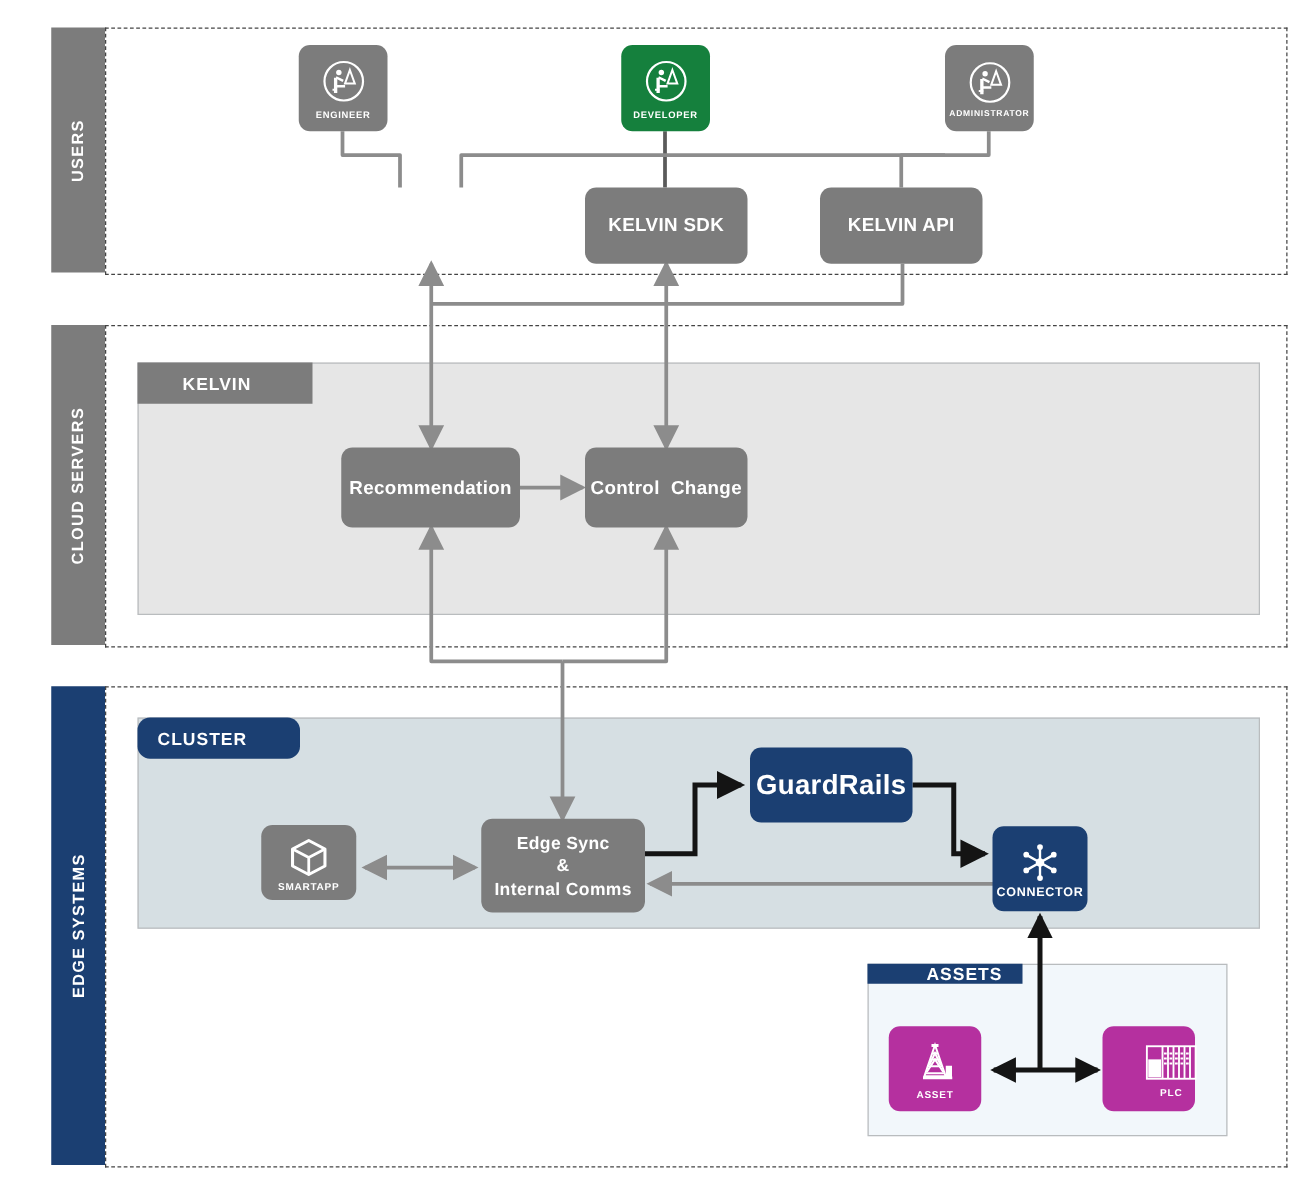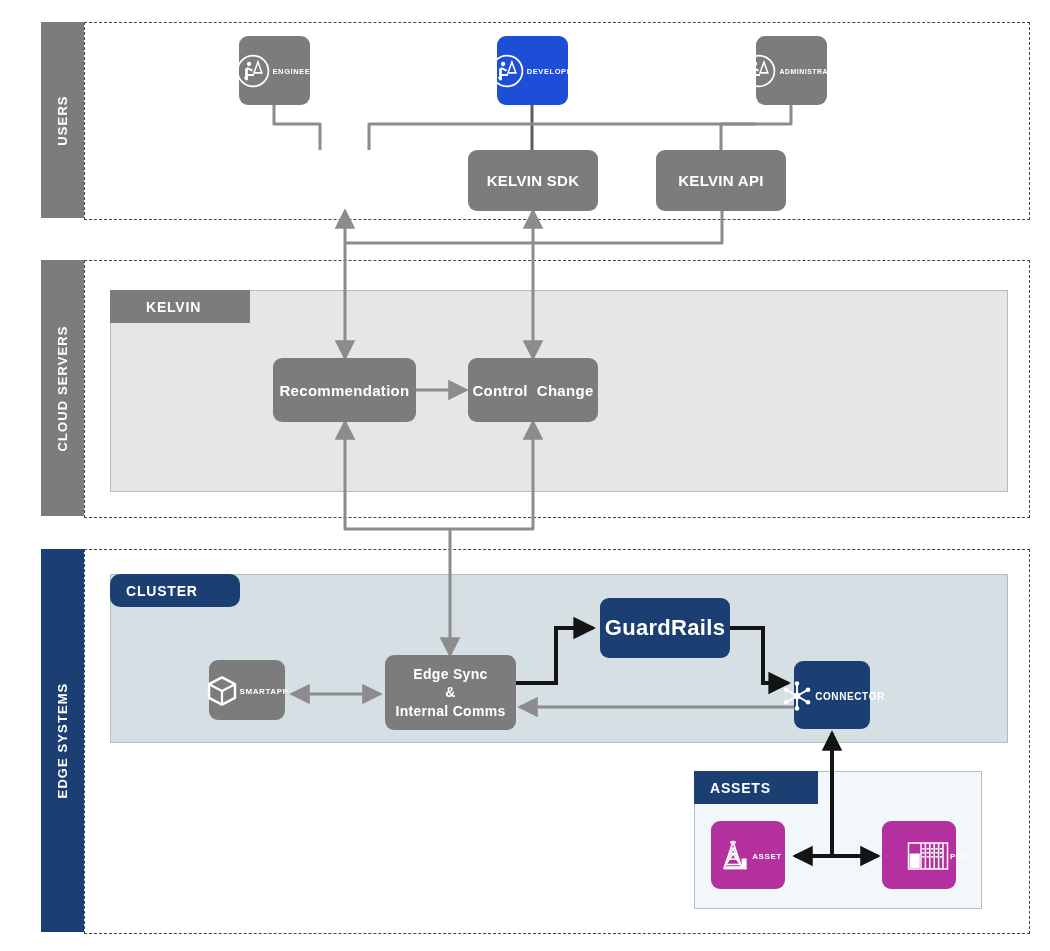--- a/index.html
+++ b/index.html
@@ -19,21 +19,21 @@
   .group-tab{position:absolute;display:flex;align-items:center;
              padding:0 16px;color:#fff;font-weight:bold;font-size:14px;letter-spacing:.8px;}
 
   
   .node{position:absolute;display:flex;align-items:center;justify-content:center;
         text-align:center;color:#ffffff;font-weight:bold;box-sizing:border-box;}
   .node.rect{border-radius:9px;background:#7c7c7c;font-size:15px;letter-spacing:.3px;}
   .node.rect.navy{background:#1b3f72;}
   .node.multiline{line-height:1.32;}
 
-  .icon-node{position:absolute;border-radius:9px;display:flex;flex-direction:row;
+  .icon-node{position:absolute;border-radius:9px;display:flex;flex-direction:column;
              align-items:center;justify-content:center;box-sizing:border-box;}
   .icon-node .glyph{display:flex;align-items:center;justify-content:center;}
   .icon-node .cap{color:#fff;font-weight:bold;letter-spacing:.6px;margin-top:2px;}
 
   
   #wires{position:absolute;left:0;top:0;width:1050px;height:951px;pointer-events:none;}
 </style>
 </head>
 <body>
 
@@ -58,21 +58,21 @@
   <div class="group-tab" style="left:110px;top:290px;width:88px;height:33px;background:#7c7c7c;padding-left:36px;">
     <span>KELVIN</span>
   </div>
 
   <div class="group" style="left:110px;top:574px;width:896px;height:167px;background:#d6dfe3;"></div>
   <div class="group-tab" style="left:110px;top:574px;width:98px;height:33px;background:#1b3f72;border-radius:10px;">
     <span>CLUSTER</span>
   </div>
 
   <div class="group" style="left:694px;top:771px;width:286px;height:136px;background:#f2f7fb;"></div>
-  <div class="group-tab" style="left:694px;top:771px;width:92px;height:33px;background:#1b3f72;">
+  <div class="group-tab" style="left:694px;top:771px;width:92px;height:16px;background:#1b3f72;justify-content:flex-end;">
     <span>ASSETS</span>
   </div>
 
   <svg id="wires" viewBox="0 0 1050 951" xmlns="http://www.w3.org/2000/svg">
     <defs>
       <marker id="ahG" viewBox="0 0 12 12" refX="9.5" refY="6" markerWidth="7.5" markerHeight="7.5" orient="auto-start-reverse">
           <path d="M0,0.5 L11,6 L0,11.5 z" fill="#8c8c8c"></path>
         </marker>
       <marker id="ahGs" viewBox="0 0 12 12" refX="9.5" refY="6" markerWidth="7.5" markerHeight="7.5" orient="auto-start-reverse">
           <path d="M0,0.5 L11,6 L0,11.5 z" fill="#8c8c8c"></path>
@@ -133,21 +133,21 @@
         <circle cx="19.3" cy="15.6" r="2.6" fill="#fff"></circle>
         <path d="M14.6 20.6 h3.2 v7.0 h7.5 v2.4 h-7.5 v5.2 h-3.2 z" fill="#fff"></path>
         <path d="M13.2 31.2 h4.3 v1.9 h-4.3 z" fill="#fff"></path>
         <path d="M17.0 19.2 L24.0 22.6 l-1.1 2.1 l-6.6 -3.3 z" fill="#fff"></path>
         <path d="M29.9 13.2 L34.6 26.2 h-9.4 z" fill="none" stroke="#fff" stroke-width="1.9"></path>
       </svg>
     </div>
     <div class="cap" style="font-size:7.5px;">ENGINEER</div>
   </div>
 
-  <div class="icon-node" style="left:497px;top:36px;width:71px;height:69px;background:#1d4ed8;">
+  <div class="icon-node" style="left:497px;top:36px;width:71px;height:69px;background:#15803d;">
     <div class="glyph">
       <svg width="40" height="40" viewBox="0 0 48 48">
         <circle cx="24" cy="24" r="18.5" fill="none" stroke="#fff" stroke-width="2.1"></circle>
         <circle cx="19.3" cy="15.6" r="2.6" fill="#fff"></circle>
         <path d="M14.6 20.6 h3.2 v7.0 h7.5 v2.4 h-7.5 v5.2 h-3.2 z" fill="#fff"></path>
         <path d="M13.2 31.2 h4.3 v1.9 h-4.3 z" fill="#fff"></path>
         <path d="M17.0 19.2 L24.0 22.6 l-1.1 2.1 l-6.6 -3.3 z" fill="#fff"></path>
         <path d="M29.9 13.2 L34.6 26.2 h-9.4 z" fill="none" stroke="#fff" stroke-width="1.9"></path>
       </svg>
     </div>

